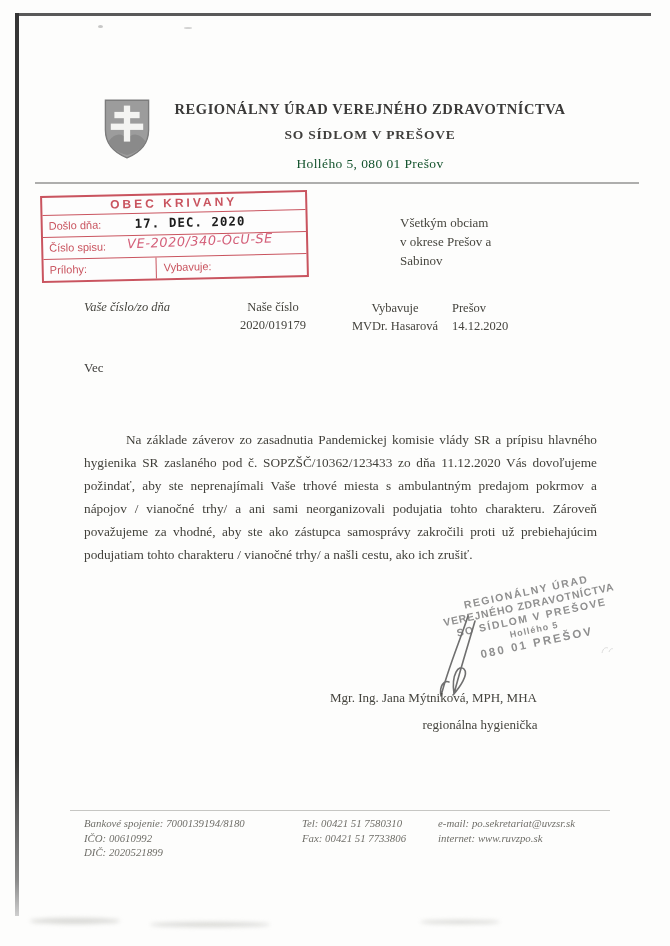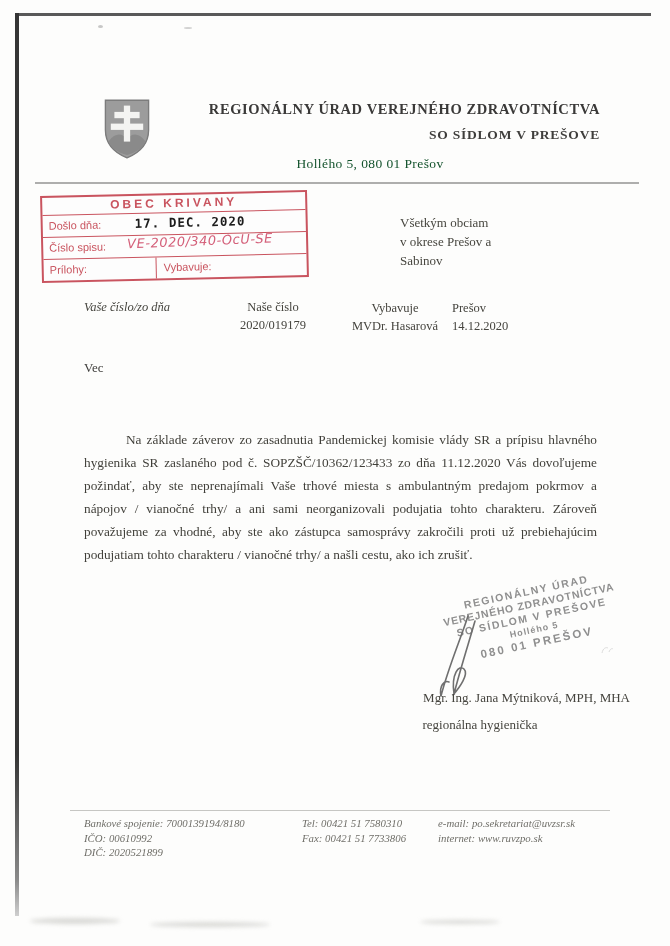--- a/index.html
+++ b/index.html
@@ -8,21 +8,21 @@
 
   
   .scan-top{position:absolute;left:15px;top:13px;width:636px;height:3px;background:#3c3c3c;opacity:.85;}
   .scan-left{position:absolute;left:15px;top:13px;width:4px;height:903px;background:linear-gradient(#353535 82%,#8a8a8a 96%,#cfcfcf);}
   .speck1{position:absolute;left:98px;top:25px;width:5px;height:3px;background:#9b9b9b;opacity:.55;border-radius:50%;}
   .speck2{position:absolute;left:184px;top:27px;width:8px;height:2px;background:#a8a8a8;opacity:.5;border-radius:50%;}
   .smudge{position:absolute;background:#d9d9d6;filter:blur(2px);border-radius:50%;}
 
   
   .coa{position:absolute;left:100px;top:97px;width:54px;height:64px;}
-  .org{position:absolute;left:140px;top:101px;width:460px;text-align:right;}
+  .org{position:absolute;left:140px;top:101px;width:460px;text-align:center;}
   .org-l1{font-size:14.5px;font-weight:bold;letter-spacing:.6px;color:#3a3938;}
   .org-l2{margin-top:9px;font-size:13.5px;font-weight:bold;letter-spacing:.8px;}
   .org-addr{position:absolute;left:140px;top:156px;width:460px;text-align:center;font-size:13.5px;letter-spacing:.4px;color:#14532d;}
   .head-rule{position:absolute;left:35px;top:182px;width:604px;height:2px;background:#9a9a98;opacity:.8;}
 
   
   .rstamp{position:absolute;left:41px;top:193px;width:263px;border:2px solid #c9545f;transform:rotate(-1.3deg);background:rgba(255,255,255,.25);}
   .rstamp .title{height:17px;text-align:center;color:#c9545f;font-family:"Liberation Sans",sans-serif;font-size:12px;font-weight:bold;letter-spacing:3px;border-bottom:1.5px solid #c9545f;line-height:17px;}
   .rrow{position:relative;border-bottom:1.5px solid #c9545f;height:21px;color:#c9545f;font-family:"Liberation Sans",sans-serif;font-size:11px;}
   .rrow:last-child{border-bottom:none;}
@@ -59,21 +59,21 @@
   .st-l2{font-size:10.5px;letter-spacing:.8px;}
   .st-l3{font-size:10.5px;letter-spacing:1.6px;}
   .st-l4{font-size:9px;letter-spacing:1px;}
   .st-l5{font-size:11.5px;letter-spacing:2.2px;}
   .ostamp div{line-height:13px;}
   .omark{position:absolute;left:600px;top:645px;width:14px;height:10px;opacity:.5;}
 
   
   .sig{position:absolute;left:428px;top:612px;}
 
-  .sigline{position:absolute;left:330px;top:690px;width:300px;text-align:right;font-size:13px;color:#45443e;}
+  .sigline{position:absolute;left:330px;top:690px;width:300px;text-align:left;font-size:13px;color:#45443e;}
   .sigrole{position:absolute;left:330px;top:717px;width:300px;text-align:center;font-size:13px;color:#45443e;}
 
   
   .foot-rule{position:absolute;left:70px;top:810px;width:540px;height:1px;background:#c6c6c3;}
   .footer{position:absolute;top:816px;left:0;width:670px;font-size:10.8px;font-style:italic;color:#6f6e68;line-height:14.5px;}
   .footer .f1{position:absolute;left:84px;top:0;}
   .footer .f2{position:absolute;left:302px;top:0;}
   .footer .f3{position:absolute;left:438px;top:0;}
 </style>
 </head>

